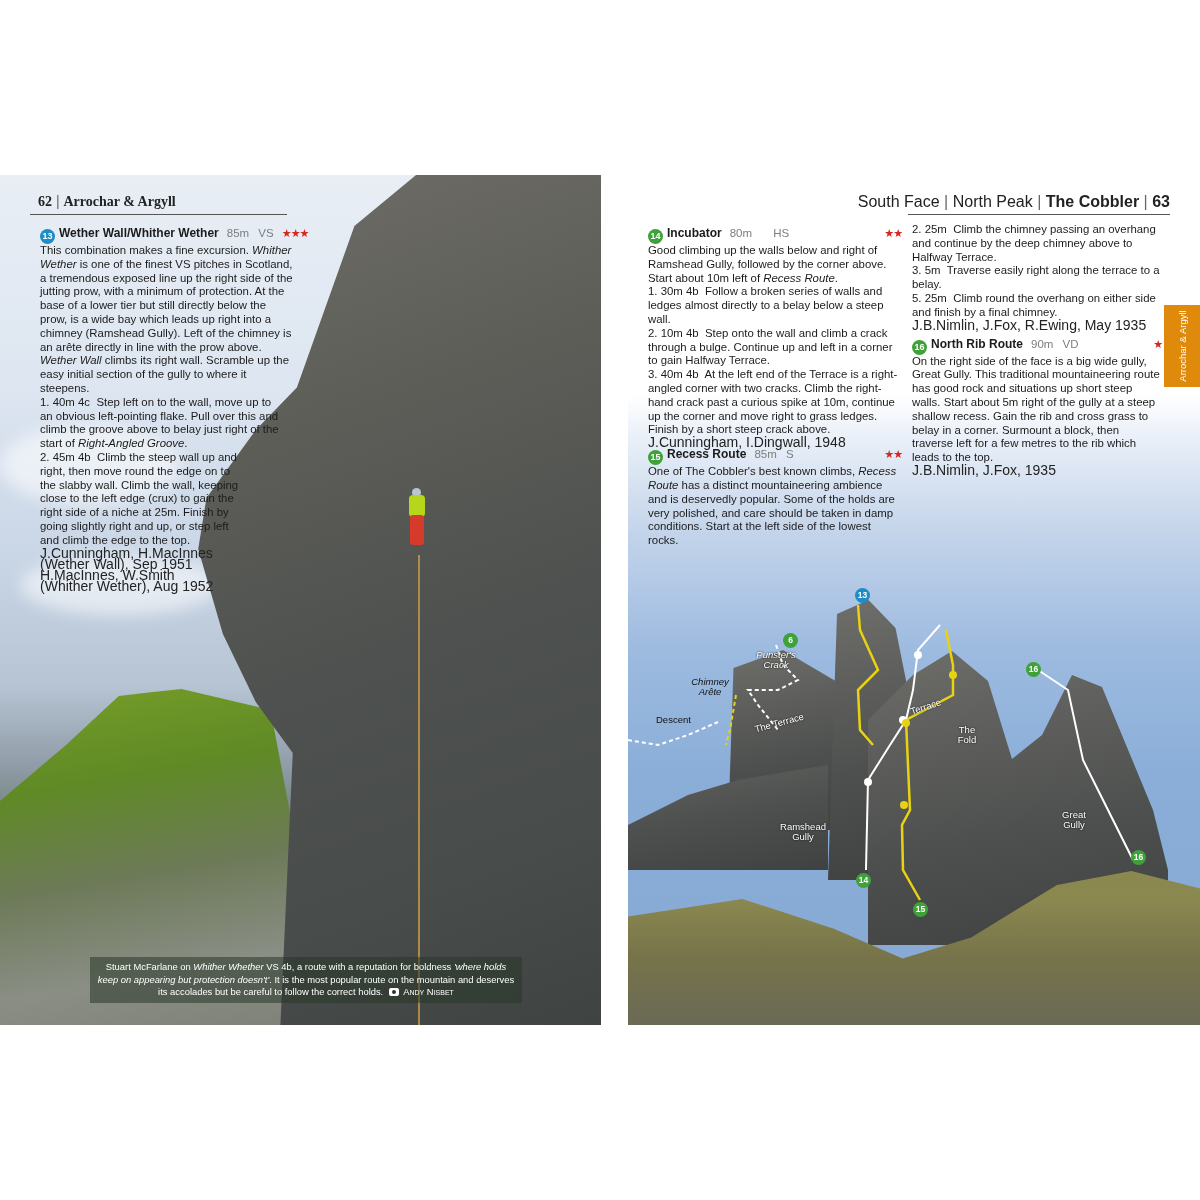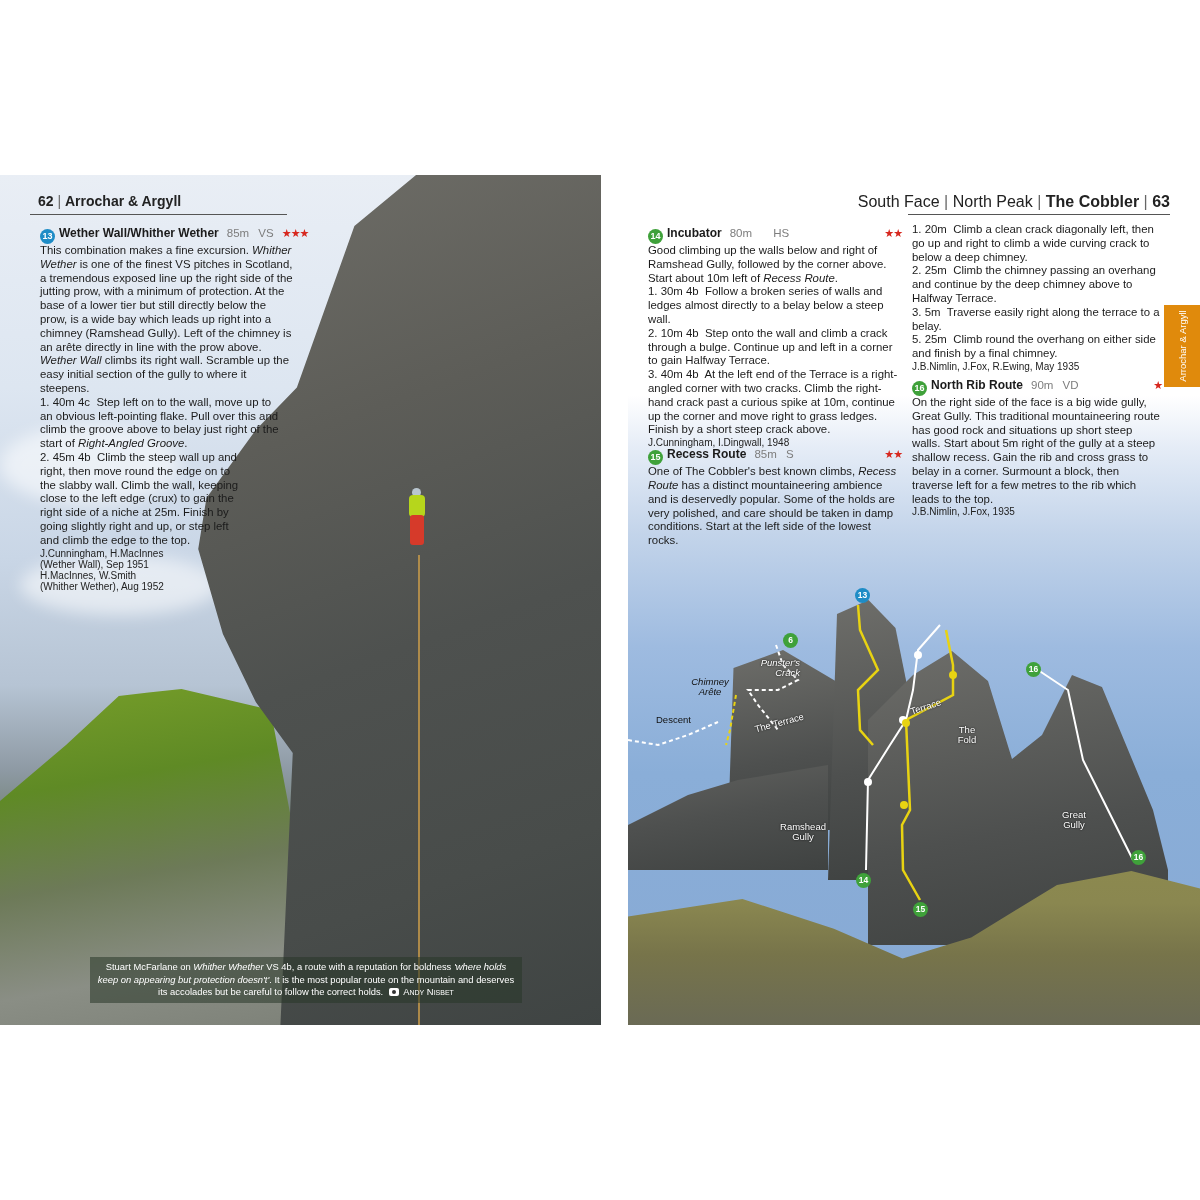--- a/index.html
+++ b/index.html
@@ -16,30 +16,30 @@
     background:linear-gradient(160deg,#6f6e68 0%,#5d5d58 30%,#4e514f 55%,#484c4a 80%,#3f4443 100%);
     clip-path:polygon(26% 25%,40% 6%,55% 0%,100% 0%,100% 100%,22% 100%,25% 68%,16% 62%,8% 54%,2% 44%,4% 38%,10% 34%,16% 30%);}
   .green-hill{position:absolute;left:0;top:500px;width:330px;height:350px;
     background:linear-gradient(170deg,#7aa12a 0%,#5f8a25 30%,#6d7a58 55%,#8a8e85 80%,#7d8178 100%);
     clip-path:polygon(0% 36%,20% 20%,36% 6%,45% 5%,55% 4%,82% 10%,88% 40%,92% 100%,0% 100%);}
   .rope{position:absolute;left:418px;top:380px;width:2px;height:560px;background:#c79a4a;opacity:.8;}
   .climber-body{position:absolute;left:409px;top:320px;width:16px;height:22px;background:#b6d61c;border-radius:4px;}
   .climber-legs{position:absolute;left:410px;top:340px;width:14px;height:30px;background:#d63a2a;border-radius:3px;}
   .climber-head{position:absolute;left:412px;top:313px;width:9px;height:9px;background:#b9c6cf;border-radius:50%;}
   .page-header-left{position:absolute;left:38px;top:18px;font-size:14px;color:#222;}
-  .page-header-left b{font-weight:bold;}
+  .page-header-left b{font-weight:bold;font-family:Liberation Serif, serif;}
   .header-rule{position:absolute;height:1px;background:#555;}
   .text-col{position:absolute;font-size:11.4px;line-height:13.8px;color:#1b1b1b;}
   .route-title{font-weight:bold;font-size:12px;}
   .route-meta{color:#7d7d7d;font-size:11.5px;margin-left:8px;}
   .stars{color:#d7281f;float:right;font-size:11px;letter-spacing:-1px;}
   .badge{display:inline-block;width:15px;height:15px;border-radius:50%;color:#fff;font-size:9px;font-weight:bold;text-align:center;line-height:15px;vertical-align:-2px;margin-right:4px;}
   .badge.blue{background:#1e8cc6;}
   .badge.green{background:#3fa13a;}
-  .fa{font-size:10px;line-height:11px;color:#222;}
+  .fa{font-size:14px;line-height:11px;color:#222;}
   .it{font-style:italic;}
   .caption{position:absolute;left:90px;top:782px;width:420px;padding:4px 6px;background:rgba(40,55,40,0.55);color:#fff;font-size:9.4px;line-height:12.5px;text-align:center;}
   .cam-icon{display:inline-block;width:10px;height:8px;background:#fff;border-radius:2px;vertical-align:-1px;margin:0 4px 0 6px;position:relative;}
   .cam-icon::after{content:"";position:absolute;left:3px;top:2px;width:4px;height:4px;border-radius:50%;background:#333;}
   .smallcaps{font-variant:small-caps;}
   
   .page-header-right{position:absolute;right:30px;top:18px;font-size:16px;color:#222;}
   .side-tab{position:absolute;left:536px;top:130px;width:36px;height:82px;background:#e08a0c;}
   .side-tab span{position:absolute;left:50%;top:50%;transform:translate(-50%,-50%) rotate(-90deg);white-space:nowrap;color:#fff;font-size:9.5px;}
   .right-sky{position:absolute;left:0;top:220px;width:572px;height:630px;
@@ -135,21 +135,20 @@
 
     <div style="">
       <span class="badge green">15</span><span class="route-title">Recess Route</span><span class="route-meta">85m</span>
       <span class="route-meta" style="margin-left:6px;">S</span>
       <span class="stars">★★</span>
     </div>
     <div><span>One of The Cobbler's best known climbs, </span><span class="it">Recess Route</span><span> has a distinct mountaineering ambience and is deservedly popular. Some of the holds are very polished, and care should be taken in damp conditions. Start at the left side of the lowest rocks.</span></div>
   </div>
 
   <div class="text-col" style="left:284px;top:48px;width:250px;">
-    <div><span>1. 20m</span>&nbsp; <span>Climb a clean crack diagonally left, then go up and right to climb a wide curving crack to below a deep chimney.</span></div>
     <div><span>2. 25m</span>&nbsp; <span>Climb the chimney passing an overhang and continue by the deep chimney above to Halfway Terrace.</span></div>
     <div><span>3. 5m</span>&nbsp; <span>Traverse easily right along the terrace to a belay.</span></div>
     <div><span>5. 25m</span>&nbsp; <span>Climb round the overhang on either side and finish by a final chimney.</span></div>
     <div class="fa">J.B.Nimlin, J.Fox, R.Ewing, May 1935</div>
 
     <div style="margin-top:7px;">
       <span class="badge green">16</span><span class="route-title">North Rib Route</span><span class="route-meta">90m</span>
       <span class="route-meta" style="margin-left:6px;">VD</span>
       <span class="stars">★</span>
     </div>
@@ -187,21 +186,21 @@
       <circle cx="276" cy="235" r="4" fill="#e8d312"></circle>
     </svg>
 
     <div class="topo-badge" style="left:227px;top:18px;background:#1e8cc6;">13</div>
     <div class="topo-badge" style="left:155px;top:63px;background:#3fa13a;">6</div>
     <div class="topo-badge" style="left:228px;top:303px;background:#3fa13a;">14</div>
     <div class="topo-badge" style="left:285px;top:332px;background:#3fa13a;">15</div>
     <div class="topo-badge" style="left:398px;top:92px;background:#3fa13a;">16</div>
     <div class="topo-badge" style="left:503px;top:280px;background:#3fa13a;">16</div>
 
-    <div class="topo-label it" style="left:124px;top:88px;width:48px;text-align:right;">Punster's Crack</div>
+    <div class="topo-label it" style="left:124px;top:80px;width:48px;">Punster's Crack</div>
     <div class="topo-label dark it" style="left:60px;top:107px;width:44px;">Chimney Arête</div>
     <div class="topo-label dark" style="left:28px;top:145px;">Descent</div>
     <div class="topo-label" style="left:126px;top:148px;transform:rotate(-15deg);">The Terrace</div>
     <div class="topo-label" style="left:282px;top:132px;transform:rotate(-18deg);">Terrace</div>
     <div class="topo-label" style="left:326px;top:155px;width:26px;">The Fold</div>
     <div class="topo-label" style="left:145px;top:252px;width:60px;">Ramshead Gully</div>
     <div class="topo-label" style="left:428px;top:240px;width:36px;">Great Gully</div>
   </div>
 </div>
 

